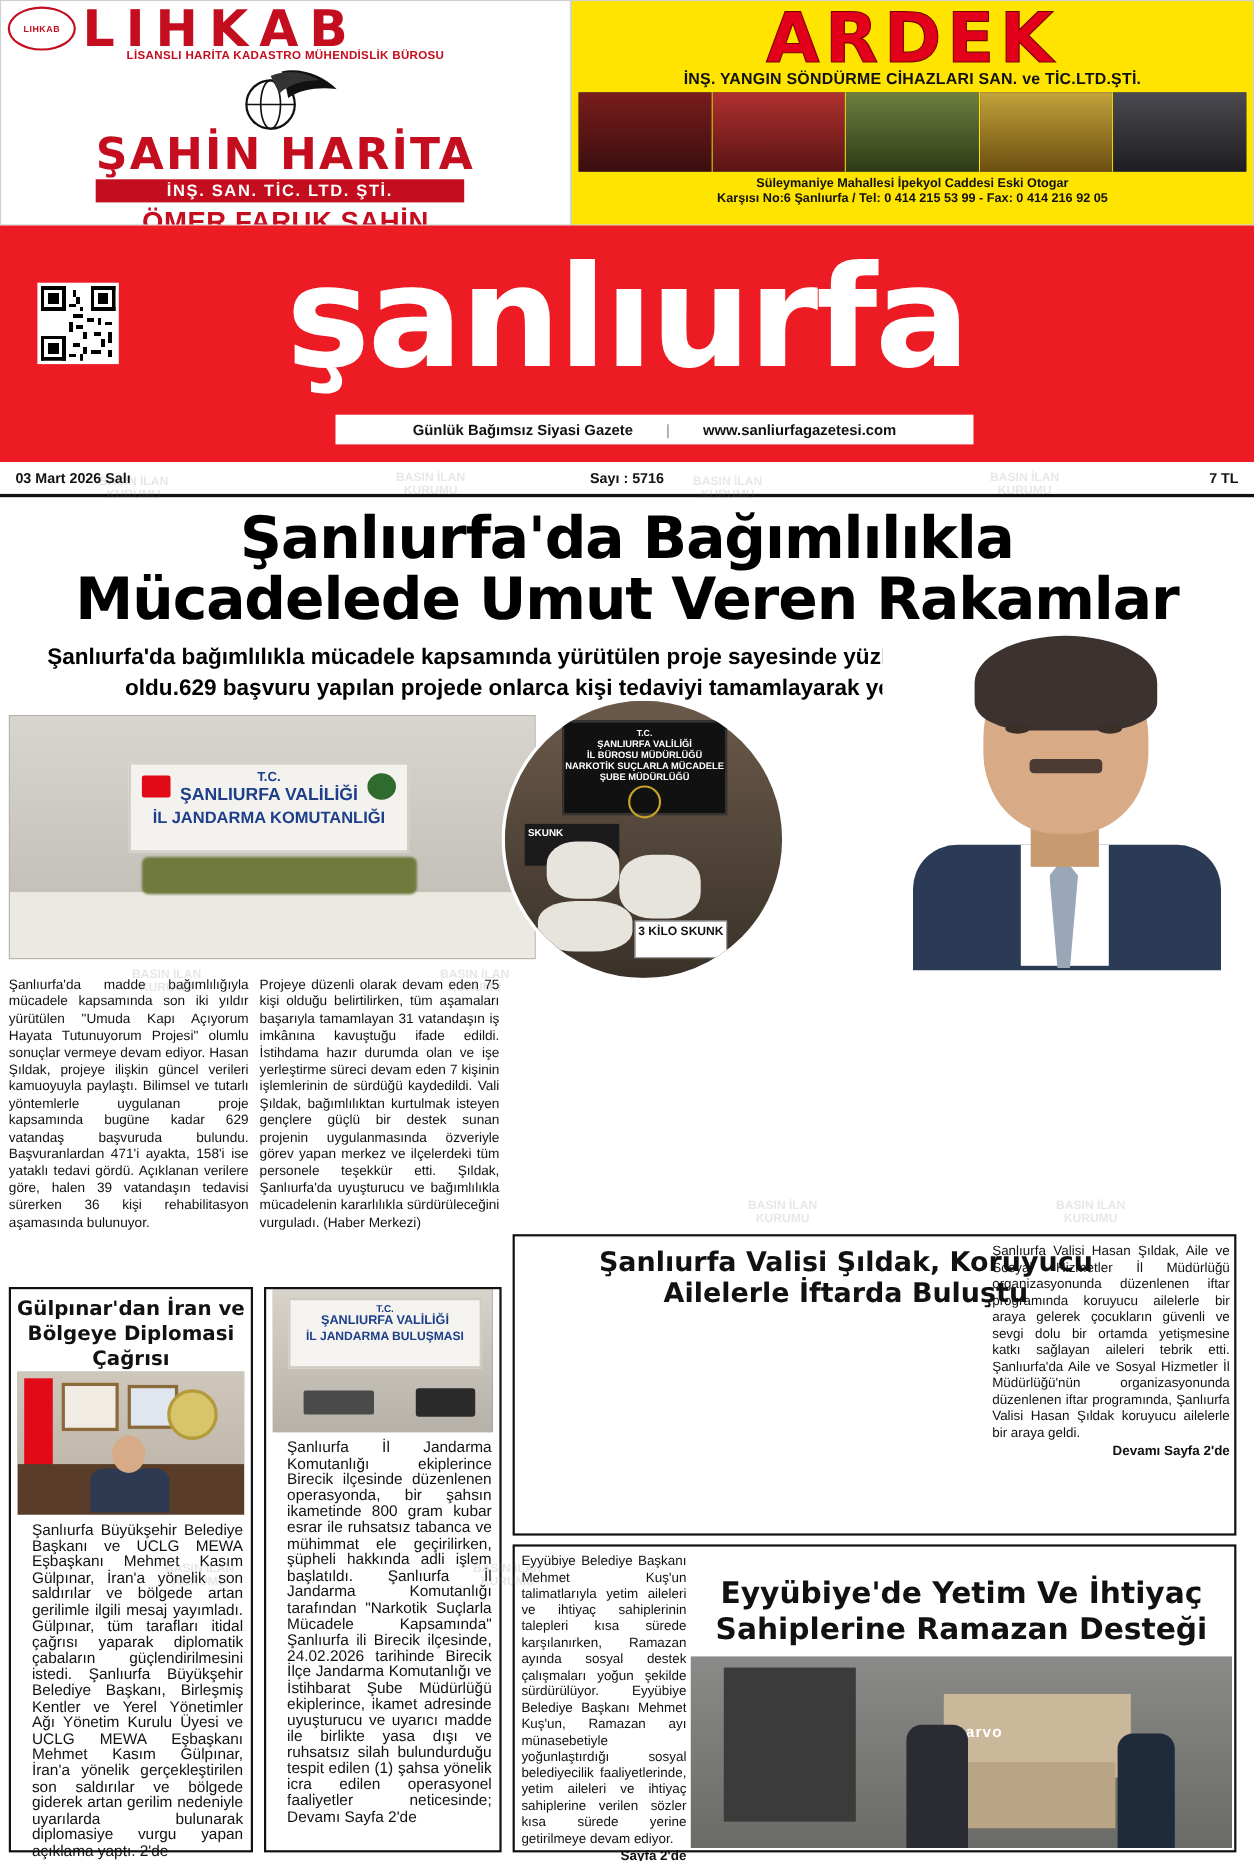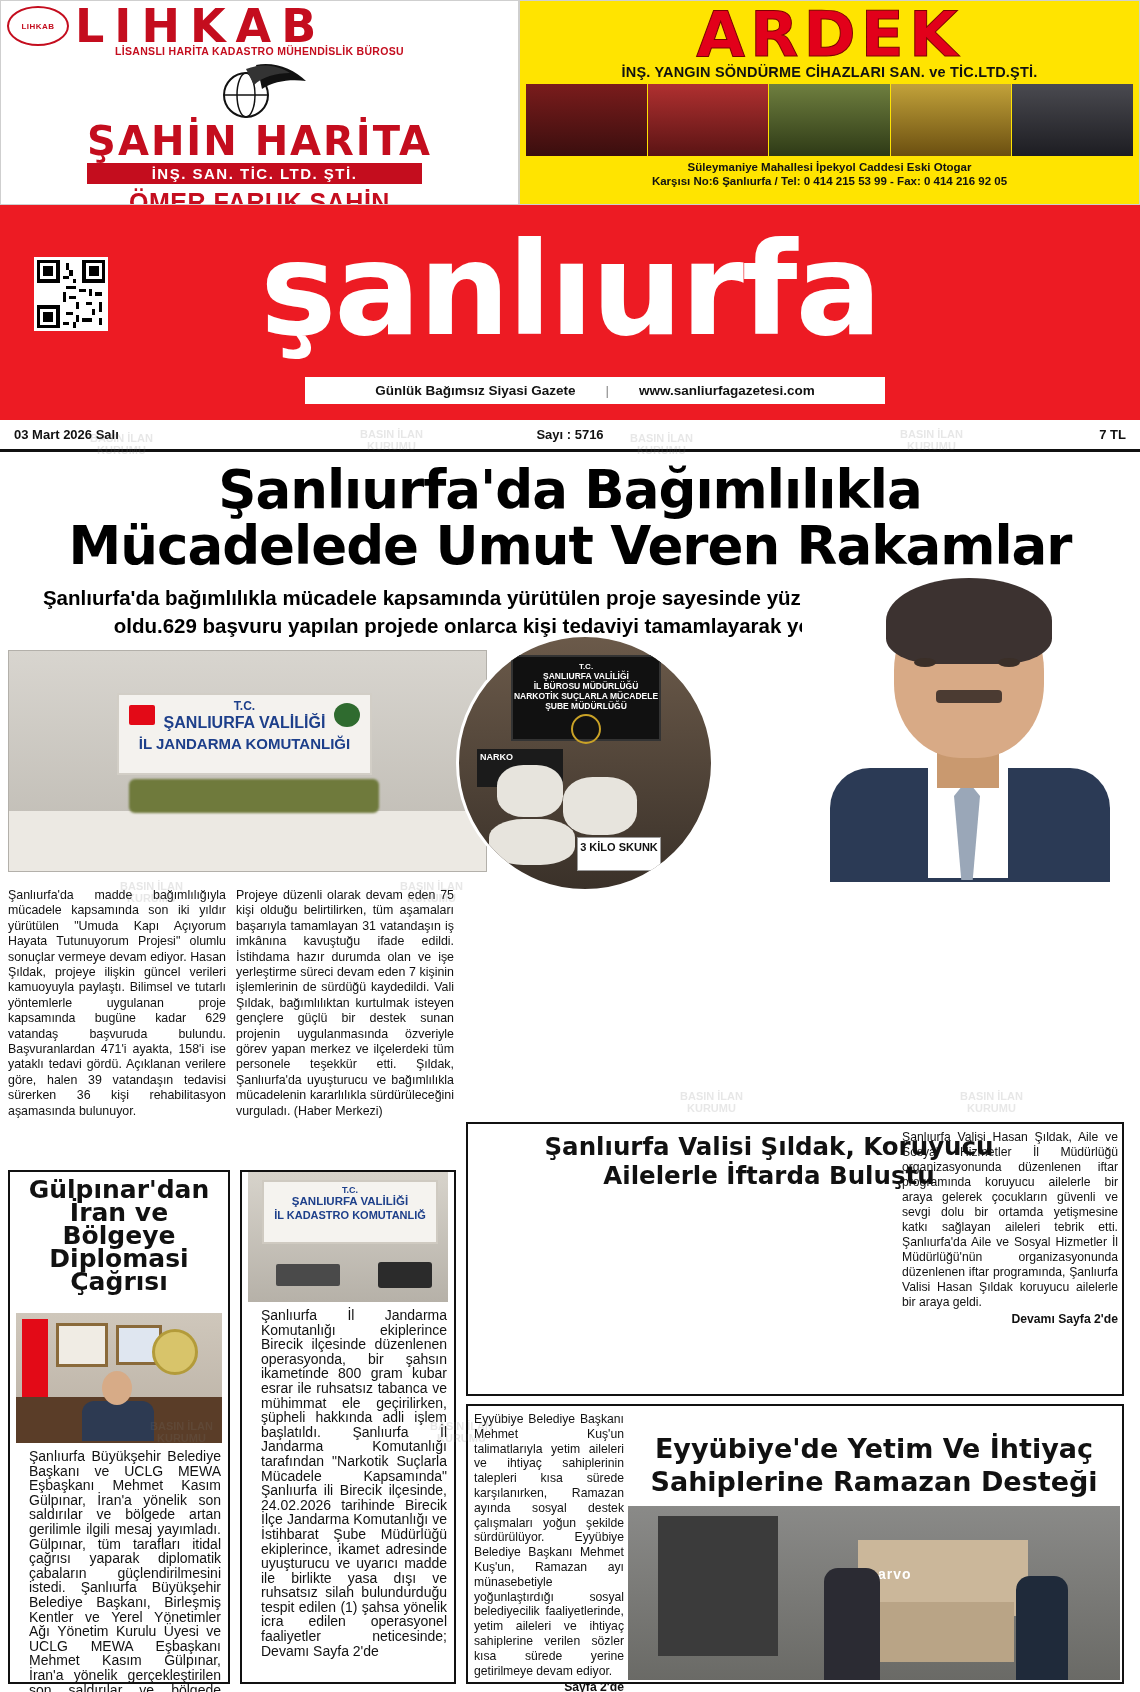--- a/index.html
+++ b/index.html
@@ -187,21 +187,21 @@
   .vp-person{position:absolute;bottom:0;border-radius:14px 14px 0 0;}
   .vali-text{
     position:absolute;left:434px;top:6px;width:216px;font-size:12.2px;line-height:15px;text-align:justify;
   }
   .devami{font-weight:bold;text-align:right;display:block;margin-top:2px;}
 
   
   .gulpinar-box{position:absolute;left:8px;top:1170px;width:222px;height:514px;border:2px solid #111;}
   .jandarma-box{position:absolute;left:240px;top:1170px;width:216px;height:514px;border:2px solid #111;}
   .box-title{
-    text-align:center;font-family:"DejaVu Sans", sans-serif;font-weight:bold;font-size:25px;line-height:23px;padding:6px 4px 20px 4px;
+    text-align:center;font-family:"DejaVu Sans", sans-serif;font-weight:bold;font-size:18px;line-height:23px;padding:6px 4px 0 4px;
   }
   .box-photo{margin:0 6px;height:130px;overflow:hidden;position:relative;background:#6d6a63;}
   .box-text{padding:6px 7px 0 19px;font-size:14px;line-height:14.6px;text-align:justify;}
 
   
   .of-wall{position:absolute;inset:0;background:linear-gradient(#cfc7bb,#b9b0a4);}
   .of-flag{position:absolute;left:6px;top:6px;width:26px;height:112px;background:#e30a17;}
   .of-frame{position:absolute;left:40px;top:10px;width:52px;height:44px;background:#f0ece4;border:3px solid #8a6a3a;}
   .of-frame2{position:absolute;left:100px;top:12px;width:46px;height:40px;background:#dfe6f0;border:3px solid #8a6a3a;}
   .of-emblem{position:absolute;right:24px;top:16px;width:46px;height:46px;border-radius:50%;background:#d8c46a;border:3px solid #b39b3a;}
@@ -378,21 +378,21 @@
 
   <div class="photo-right-circle">
     <div class="narko-sign">
       <div class="ns-tc">T.C.</div>
       <div class="ns-l">ŞANLIURFA VALİLİĞİ</div>
       <div class="ns-l">İL BÜROSU MÜDÜRLÜĞÜ</div>
       <div class="ns-l">NARKOTİK SUÇLARLA MÜCADELE</div>
       <div class="ns-l">ŞUBE MÜDÜRLÜĞÜ</div>
       <div class="ns-logo"></div>
     </div>
-    <div class="narko-card">NARKO</div>
+    <div class="narko-card">SKUNK</div>
     <div class="sack s1"></div>
     <div class="sack s2"></div>
     <div class="sack s3"></div>
     <div class="kilo-label">3 KİLO SKUNK</div>
   </div>
 
   <div class="portrait">
     <div class="p-bg"></div>
     <div class="p-suit"></div>
     <div class="p-shirt"></div>
@@ -442,21 +442,21 @@
     <span>2'de</span>
   </div>
 </div>
 
 <div class="jandarma-box">
   <div class="box-photo">
     <div class="jp-bg"></div>
     <div class="jp-sign">
       <div class="jp-t1">T.C.</div>
       <div class="jp-t2">ŞANLIURFA VALİLİĞİ</div>
-      <div class="jp-t3">İL KADASTRO KOMUTANLIĞ</div>
+      <div class="jp-t3">İL JANDARMA BULUŞMASI</div>
     </div>
     <div class="jp-mag"></div>
     <div class="jp-gun"></div>
   </div>
   <div class="box-text">
     <span>Şanlıurfa İl Jandarma Komutanlığı ekiplerince Birecik ilçesinde düzenlenen operasyonda, bir şahsın ikametinde 800 gram kubar esrar ile ruhsatsız tabanca ve mühimmat ele geçirilirken, şüpheli hakkında adli işlem başlatıldı. Şanlıurfa İl Jandarma Komutanlığı tarafından "Narkotik Suçlarla Mücadele Kapsamında" Şanlıurfa ili Birecik ilçesinde, 24.02.2026 tarihinde Birecik İlçe Jandarma Komutanlığı ve İstihbarat Şube Müdürlüğü ekiplerince, ikamet adresinde uyuşturucu ve uyarıcı madde ile birlikte yasa dışı ve ruhsatsız silah bulundurduğu tespit edilen (1) şahsa yönelik icra edilen operasyonel faaliyetler neticesinde;</span>
     <span>Devamı Sayfa 2'de</span>
   </div>
 </div>
 

